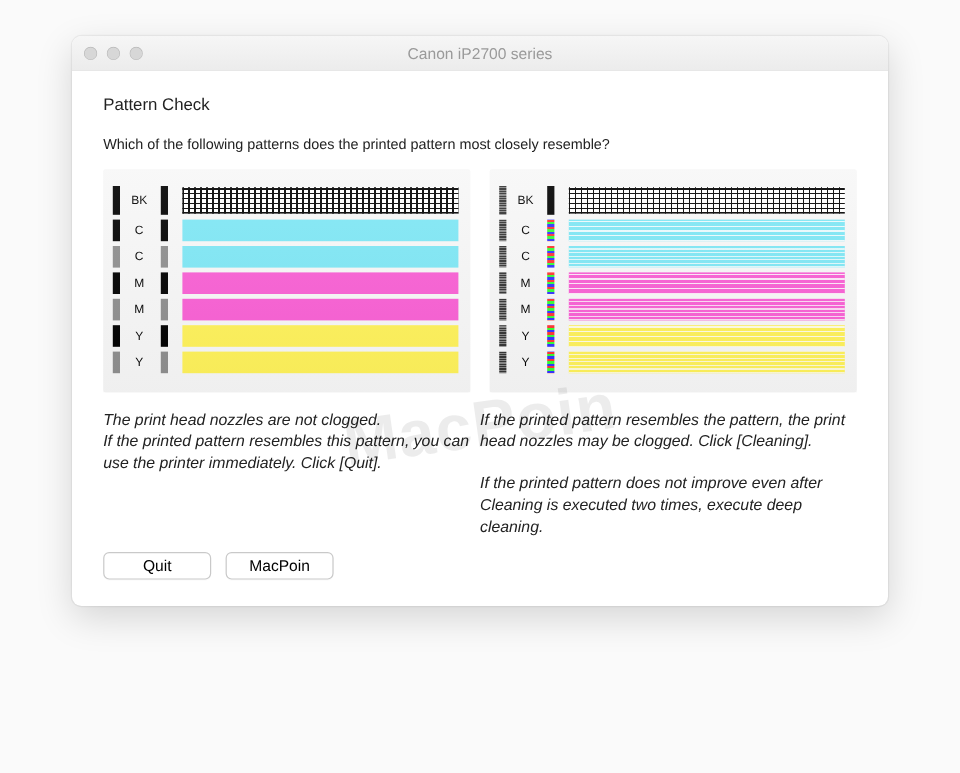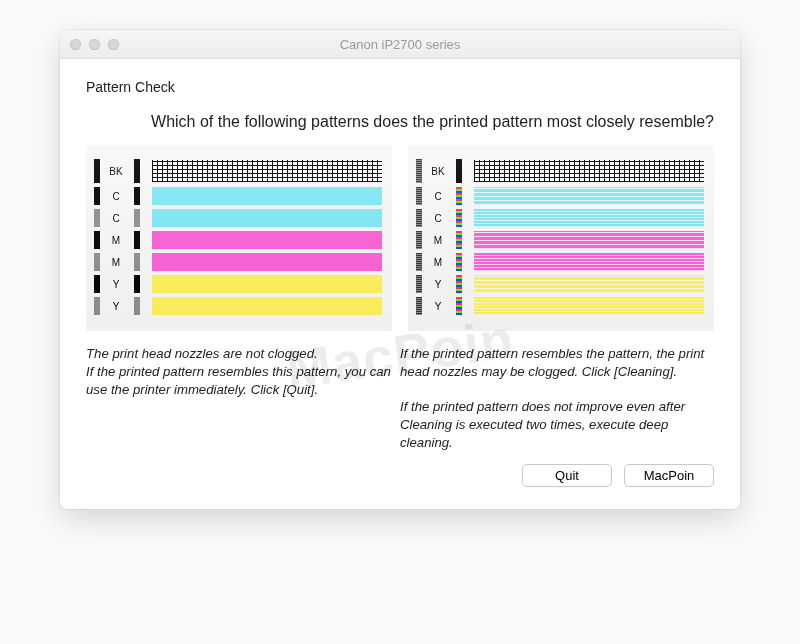--- a/index.html
+++ b/index.html
@@ -4,21 +4,21 @@
 <style>
   html,body{margin:0;padding:0;background:#fafafa;font-family:-apple-system,"Helvetica Neue",Arial,sans-serif;font-size:13px;color:#222;}
   .stage{width:800px;height:644px;position:relative;margin:6px auto;padding:24px 28px;box-sizing:border-box;}
   .win{width:680px;margin:0 auto;background:#fff;border-radius:8px;box-shadow:0 10px 30px rgba(0,0,0,.15),0 0 0 1px rgba(0,0,0,.05);overflow:hidden;}
   .titlebar{height:28px;background:linear-gradient(#f6f6f6,#ececec);border-bottom:1px solid #e1e1e1;display:flex;align-items:center;padding:0 10px;position:relative;}
   .traffic{display:flex;gap:8px;}
   .dot{width:11px;height:11px;border-radius:50%;background:#d7d7d7;box-shadow:inset 0 0 0 .5px rgba(0,0,0,.15);}
   .title{position:absolute;left:0;right:0;text-align:center;color:#9a9a9a;font-size:13px;pointer-events:none;}
   .content{padding:20px 26px 22px;}
   h1.ptc{font-size:14px;font-weight:400;margin:0 0 18px;}
-  .question{font-size:16px;margin:0 0 14px;text-align:right;}
+  .question{font-size:12px;margin:0 0 14px;}
   .panels{display:flex;gap:16px;margin-bottom:14px;}
   .panel{flex:1;background:#f7f7f7;border-radius:2px;padding:10px 10px 12px 8px;position:relative;}
   .panel::after{content:"";position:absolute;inset:0;background:linear-gradient(180deg,rgba(255,255,255,.10),rgba(0,0,0,.03));pointer-events:none;}
   .row{display:flex;align-items:center;height:18px;margin:4px 0;}
   .row.bk{height:24px;}
   .lbar{width:6px;height:100%;background:#000;margin-right:6px;flex:none;}
   .lbar.light{background:#8e8e8e;}
   .lbar.ghost{background:repeating-linear-gradient(180deg,#333 0 1px,#888 1px 2px);}
   .lbl{width:20px;text-align:center;font-size:10px;font-family:Helvetica,Arial,sans-serif;color:#000;margin-right:8px;flex:none;}
   .mbar{width:6px;height:100%;margin-right:12px;flex:none;}
@@ -46,21 +46,21 @@
   .streaky{background-image:repeating-linear-gradient(0deg,rgba(255,255,255,.85) 0 1px,transparent 1px 4px);}
   .streaky2{background-image:repeating-linear-gradient(0deg,rgba(255,255,255,.75) 0 1px,transparent 1px 3px);}
   .c-cy{background-color:#7ee7f5;}
   .c-mg{background-color:#f95fd4;}
   .c-yl{background-color:#fff25a;}
   .mbar.bk{background:#000;}
   .mbar.gr{background:#8e8e8e;}
   .multi{background:repeating-linear-gradient(180deg,#f33 0 2px,#3f3 2px 4px,#33f 4px 6px);}
   .captions{display:flex;gap:0;font-style:italic;}
   .cap{flex:1;font-size:13.2px;line-height:1.35;}
-  .buttons{display:flex;justify-content:flex-end;gap:12px;margin-top:12px;}
+  .buttons{display:flex;gap:12px;margin-top:12px;}
   .btn{min-width:90px;padding:3px 16px;font-size:13px;background:#fff;border:1px solid #c9c9c9;border-radius:5px;box-shadow:0 1px 0 rgba(0,0,0,.02);}
   .wm{position:absolute;left:50%;top:54%;transform:translate(-50%,-50%) rotate(-8deg);font-size:54px;color:#000;opacity:.07;font-weight:600;pointer-events:none;letter-spacing:1px;font-family:Helvetica,Arial,sans-serif;}
 </style>
 </head>
 <body>
 
 <div class="stage">
   <div class="win">
     <div class="titlebar">
       <div class="traffic">

